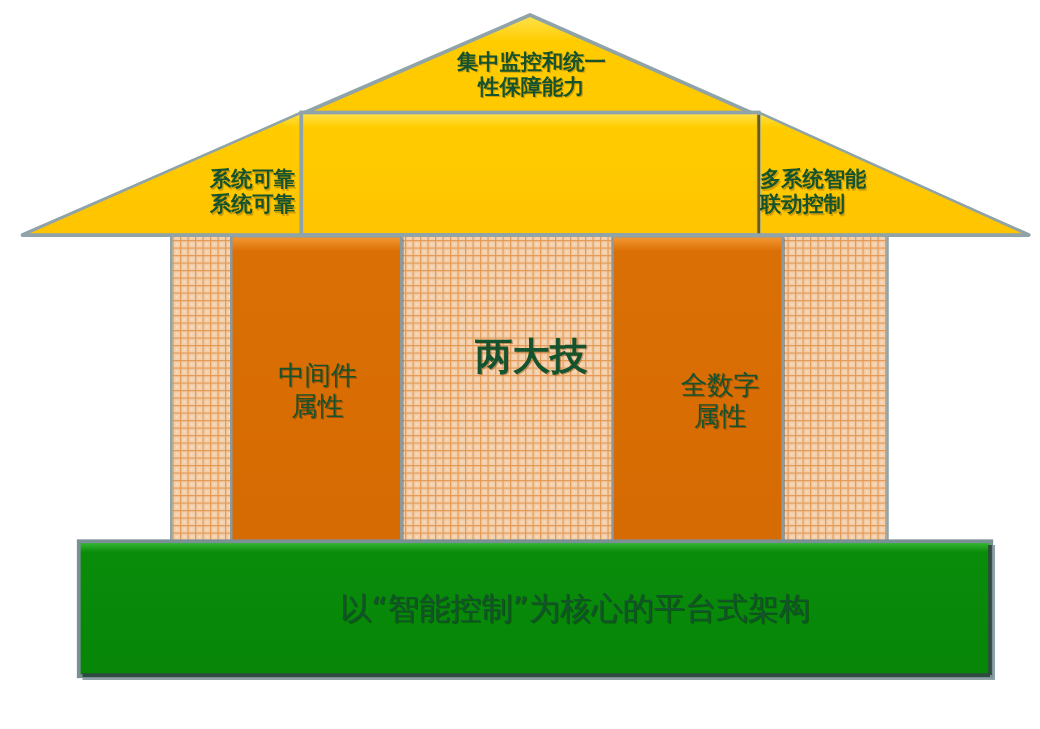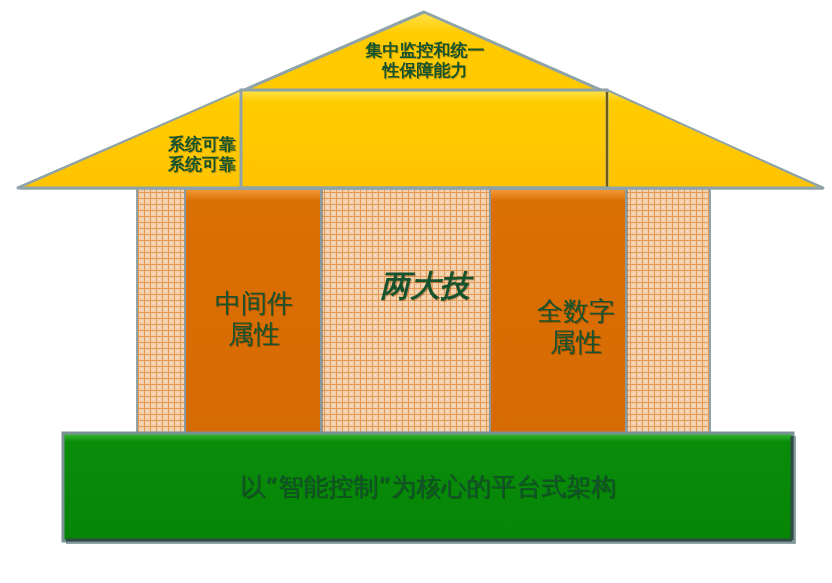--- a/index.html
+++ b/index.html
@@ -3,22 +3,22 @@
 <meta charset="utf-8">
 <style>
   html, body { margin: 0; padding: 0; background: #ffffff; }
   body { width: 832px; height: 583px; position: relative; overflow: hidden;
          font-family: "DejaVu Sans", "Liberation Sans", sans-serif; }
   #stage { position: absolute; left: 0; top: 0; width: 832px; height: 583px; }
   svg.shapes { position: absolute; left: 0; top: 0; }
   .lbl { position: absolute; color: #14532d; text-align: center; line-height: 1.18;
          text-shadow: 1px 1px 0 rgba(120,80,0,0.35); white-space: nowrap; }
   .roof-text { font-size: 17px; font-weight: bold; }
-  .pillar-text { font-size: 26px; text-shadow: 1px 1px 0 rgba(80,40,0,0.45); }
-  .center-text { font-size: 30px; font-weight: bold; text-shadow: 1px 1px 0 rgba(120,60,0,0.4); font-style: italic; }
+  .pillar-text { font-size: 21px; text-shadow: 1px 1px 0 rgba(80,40,0,0.45); }
+  .center-text { font-size: 30px; font-weight: bold; text-shadow: 1px 1px 0 rgba(120,60,0,0.4); }
   .base-text { font-size: 25px; text-shadow: 1px 1px 0 rgba(0,50,0,0.5); }
 </style>
 </head>
 <body>
 
 <div id="stage">
   <svg class="shapes" width="832" height="583" viewBox="0 0 832 583">
     <defs>
       <pattern id="wallgrid" width="6" height="6" patternUnits="userSpaceOnUse">
         <rect width="6" height="6" fill="#F4D1AE"></rect>
@@ -76,29 +76,33 @@
     <div>集中监控和统一</div>
     <div>性保障能力</div>
   </div>
 
 
   <div class="lbl roof-text" style="left:118px; top:134px; width:118px; text-align:right;">
     <div>系统可靠</div>
     <div>系统可靠</div>
   </div>
 
+  <div class="lbl roof-text" style="left:608px; top:134px; width:120px; text-align:left;">
+    <div>多系统智能</div>
+    <div>联动控制</div>
+  </div>
 
   <div class="lbl pillar-text" style="left:186px; top:288px; width:136px;">
     <div>中间件</div>
     <div>属性</div>
   </div>
 
   <div class="lbl pillar-text" style="left:508px; top:296px; width:136px;">
     <div>全数字</div>
     <div>属性</div>
   </div>
 
   <div class="lbl center-text" style="left:350px; top:268px; width:150px;">
     <div>两大技</div>
   </div>
 
-  <div class="lbl base-text" style="left:63px; top:472px; width:730px;">以“智能控制”为核心的平台式架构</div>
+  <div class="lbl base-text" style="left:63px; top:472px; width:730px;padding-left:32px;">以“智能控制”为核心的平台式架构</div>
 </div>
 
 </body></html>

